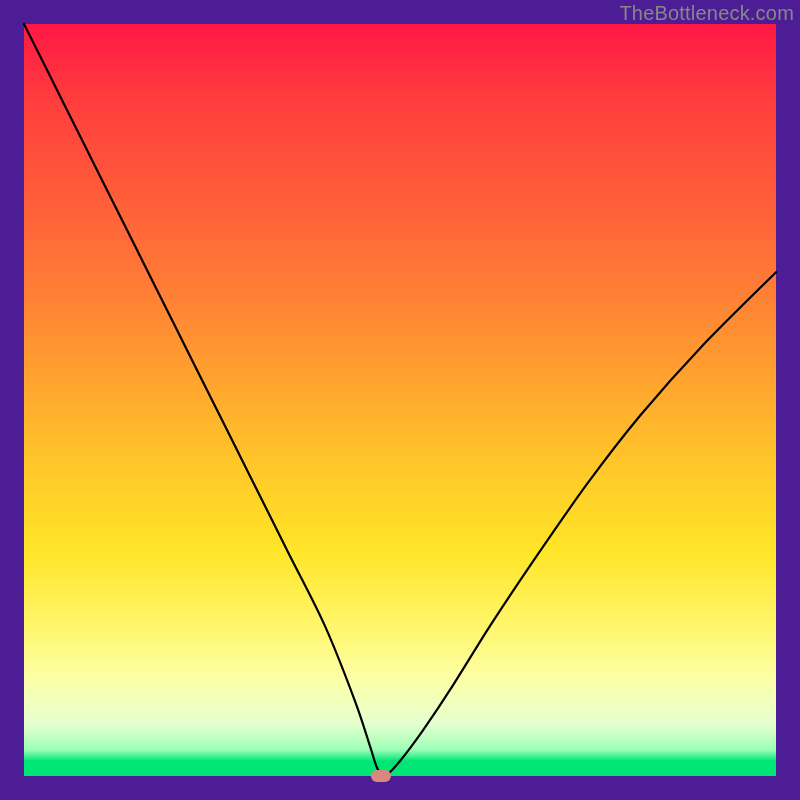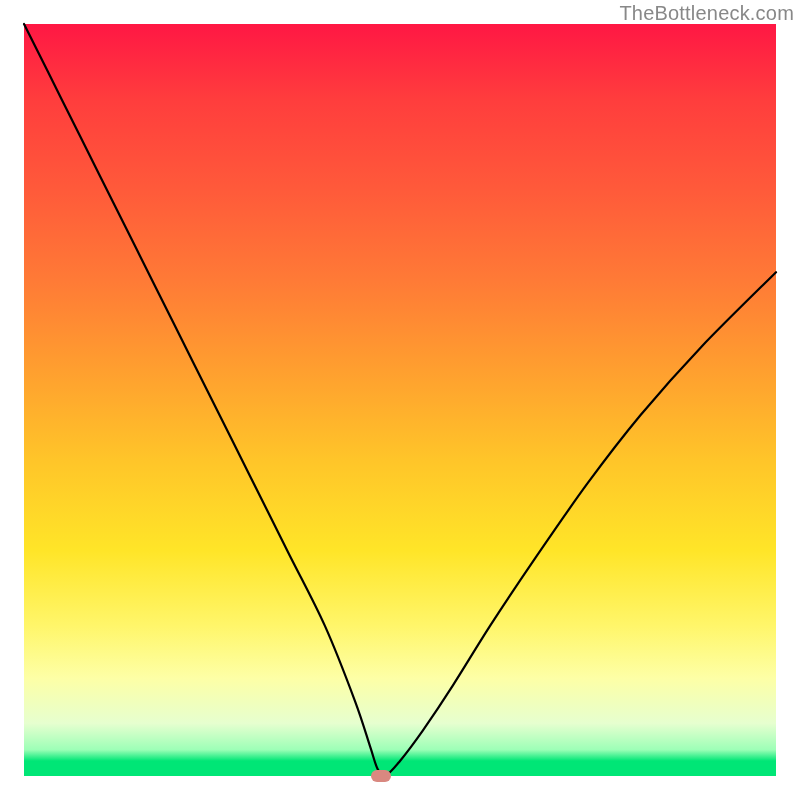--- a/index.html
+++ b/index.html
@@ -8,21 +8,21 @@
     width: 800px;
     height: 800px;
     background: #000;
     font-family: Arial, Helvetica, sans-serif;
     overflow: hidden;
   }
   .frame {
     position: relative;
     width: 800px;
     height: 800px;
-    background: #ffffff;
+    background: #4c1d95;
   }
   .plot {
     position: absolute;
     left: 24px;
     top: 24px;
     width: 752px;
     height: 752px;
     background: linear-gradient(
       to bottom,
       #ff1744 0%,

